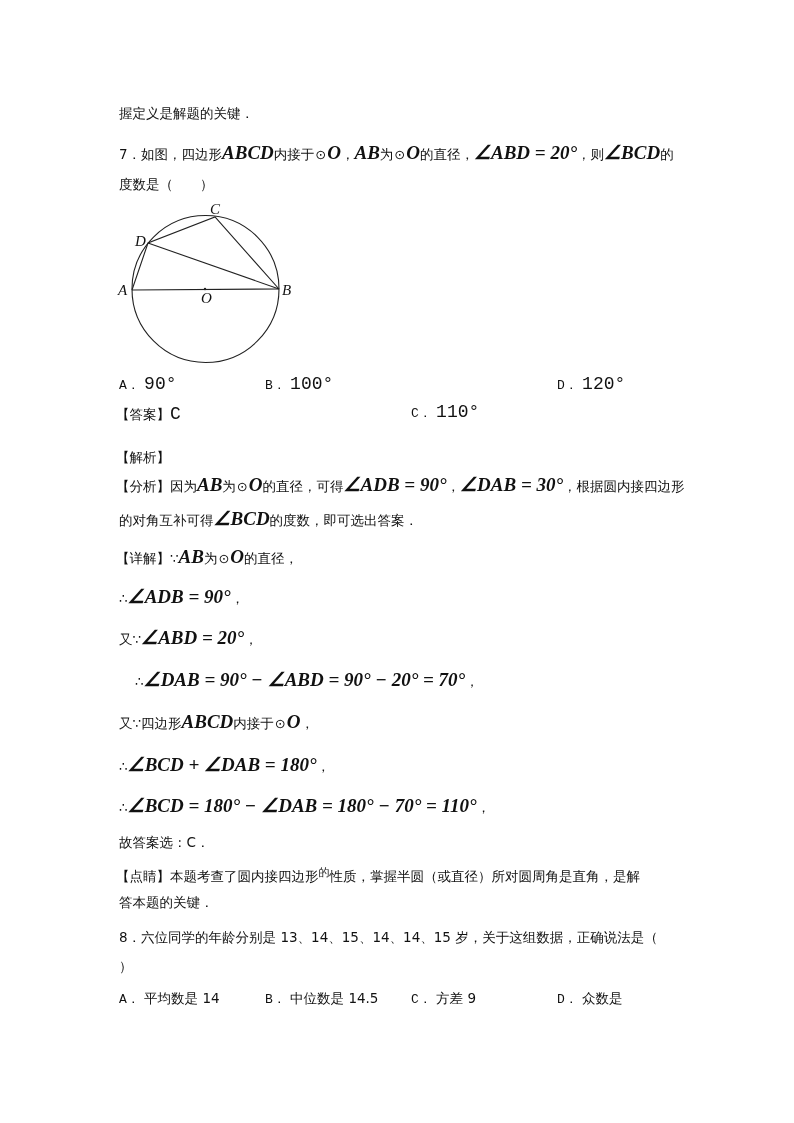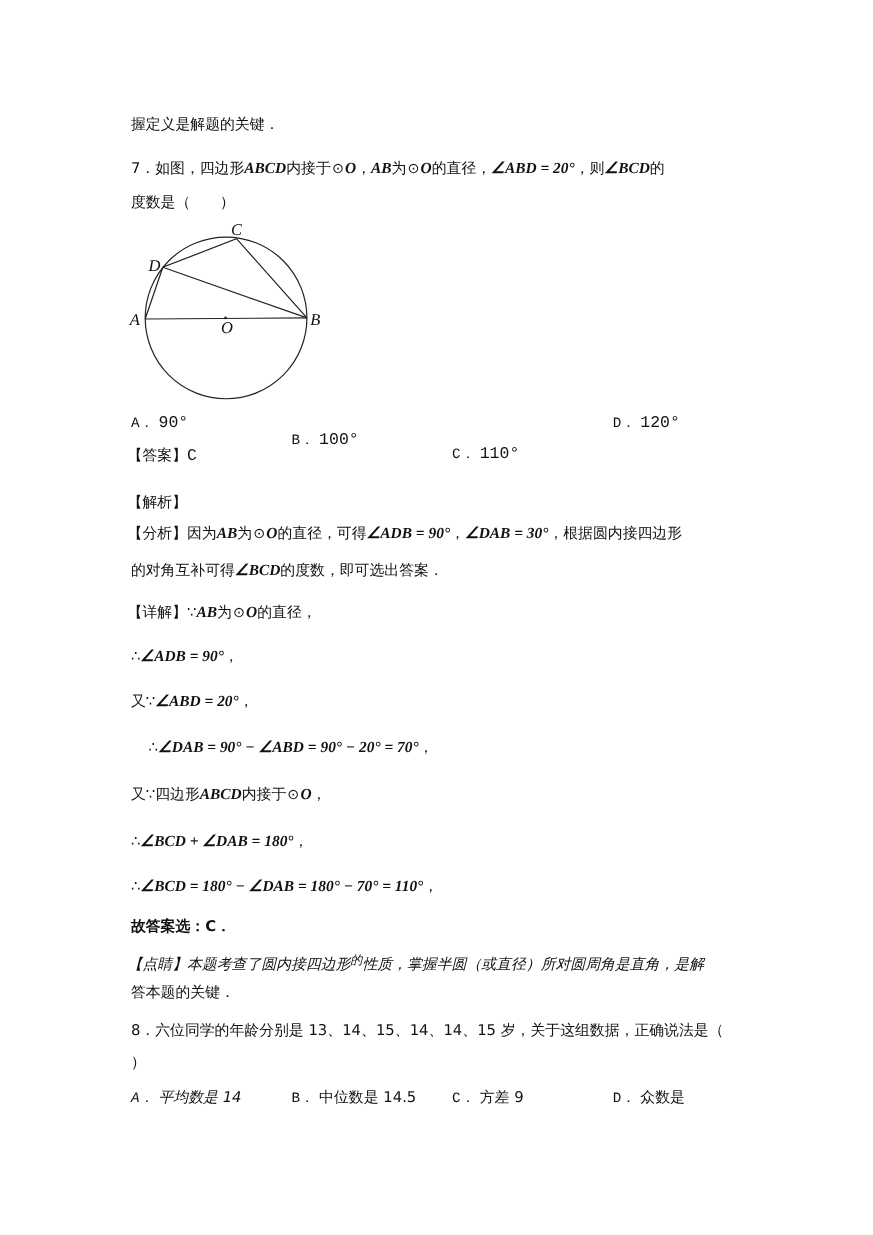--- a/index.html
+++ b/index.html
@@ -1,21 +1,21 @@
 <!DOCTYPE html>
 <html><head>
 <meta charset="utf-8">
 <style>
   html, body { margin: 0; padding: 0; background: #ffffff; }
   body { width: 794px; height: 1123px; position: relative; overflow: hidden;
          font-family: "DejaVu Sans", sans-serif; color: #111; }
   .line { position: absolute; left: 119px; font-size: 13.5px; line-height: 18px; white-space: nowrap; }
-  .m { font-family: "Liberation Serif", serif; font-weight: bold; font-style: italic; font-size: 14px; }
+  .m { font-family: "Liberation Serif", serif; font-weight: bold; font-style: italic; font-size: 19px; }
   .odot { font-family: "DejaVu Sans", sans-serif; font-size: 13px; margin: 0 1px; }
-  .mono { font-family: "Liberation Mono", monospace; font-size: 15px; }
+  .mono { font-family: "Liberation Mono", monospace; font-size: 18px; }
   .opt { position: absolute; font-size: 13.5px; line-height: 18px; white-space: nowrap; }
   .opt .lbl { font-family: "Liberation Mono", monospace; font-size: 13px; }
   .diagram { position: absolute; left: 110px; top: 195px; width: 200px; height: 175px; }
   .diagram text { font-family: "Liberation Serif", serif; font-style: italic; font-size: 15px; fill: #111; }
   .raised { font-size: 11px; vertical-align: 5px; }
 </style>
 </head>
 <body>
 
 <div class="line" style="top:104px;">握定义是解题的关键．</div>
@@ -34,21 +34,21 @@
     <circle cx="95" cy="94" r="1.2" fill="#222"></circle>
     <text x="8" y="100">A</text>
     <text x="172" y="100">B</text>
     <text x="100" y="19">C</text>
     <text x="25" y="51">D</text>
     <text x="91" y="108">O</text>
   </svg>
 </div>
 
 <div class="opt" style="left:119px; top:375px;"><span class="lbl">A．</span> <span class="mono">90°</span></div>
-<div class="opt" style="left:265px; top:375px;margin-top:16px;"><span class="lbl">B．</span> <span class="mono">100°</span></div>
+<div class="opt" style="left:265px; top:375px;"><span class="lbl">B．</span> <span class="mono">100°</span></div>
 <div class="opt" style="left:411px; top:375px;margin-top:28px;"><span class="lbl">C．</span> <span class="mono">110°</span></div>
 <div class="opt" style="left:557px; top:375px;"><span class="lbl">D．</span> <span class="mono">120°</span></div>
 
 <div class="line" style="top:405px; left:116px;"><span>【答案】</span><span class="mono">C</span></div>
 <div class="line" style="top:436px; left:116px;margin-top:12px;">【解析】</div>
 
 <div class="line" style="top:476px; left:116px;">
   <span>【分析】</span><span>因为</span><span class="m">AB</span><span>为</span><span class="odot">⊙</span><span class="m">O</span><span>的直径，可得</span><span class="m">∠ADB = 90°</span><span>，</span><span class="m">∠DAB = 30°</span><span>，根据圆内接四边形</span>
 </div>
 <div class="line" style="top:510px;">
@@ -58,26 +58,26 @@
 <div class="line" style="top:548px; left:116px;">
   <span>【详解】</span><span>∵</span><span class="m">AB</span><span>为</span><span class="odot">⊙</span><span class="m">O</span><span>的直径，</span>
 </div>
 
 <div class="line" style="top:588px;"><span>∴</span><span class="m">∠ADB = 90°</span><span>，</span></div>
 <div class="line" style="top:629px;"><span>又∵</span><span class="m">∠ABD = 20°</span><span>，</span></div>
 <div class="line" style="top:671px;margin-left:16px;"><span>∴</span><span class="m">∠DAB = 90° − ∠ABD = 90° − 20° = 70°</span><span>，</span></div>
 <div class="line" style="top:713px;"><span>又∵四边形</span><span class="m">ABCD</span><span>内接于</span><span class="odot">⊙</span><span class="m">O</span><span>，</span></div>
 <div class="line" style="top:756px;"><span>∴</span><span class="m">∠BCD + ∠DAB = 180°</span><span>，</span></div>
 <div class="line" style="top:797px;"><span>∴</span><span class="m">∠BCD = 180° − ∠DAB = 180° − 70° = 110°</span><span>，</span></div>
-<div class="line" style="top:833px;font-weight:bold;">故答案选：C．</div>
+<div class="line" style="top:833px;">故答案选：C．</div>
 
-<div class="line" style="top:864px; left:116px;font-style:italic;">
+<div class="line" style="top:864px; left:116px;">
   <span>【点睛】</span><span>本题考查了圆内接四边形</span><span class="raised">的</span><span>性质，掌握半圆（或直径）所对圆周角是直角，是解</span>
 </div>
 <div class="line" style="top:893px;">答本题的关键．</div>
 
 <div class="line" style="top:928px;"><span>8．</span><span>六位同学的年龄分别是 13、14、15、14、14、15 岁，关于这组数据，正确说法是（</span></div>
 <div class="line" style="top:957px;">）</div>
 
-<div class="opt" style="left:119px; top:989px;font-style:italic;"><span class="lbl">A．</span> <span>平均数是 14</span></div>
+<div class="opt" style="left:119px; top:989px;"><span class="lbl">A．</span> <span>平均数是 14</span></div>
 <div class="opt" style="left:265px; top:989px;"><span class="lbl">B．</span> <span>中位数是 14.5</span></div>
 <div class="opt" style="left:411px; top:989px;"><span class="lbl">C．</span> <span>方差 9</span></div>
 <div class="opt" style="left:557px; top:989px;"><span class="lbl">D．</span> <span>众数是</span></div>
 
 </body></html>

